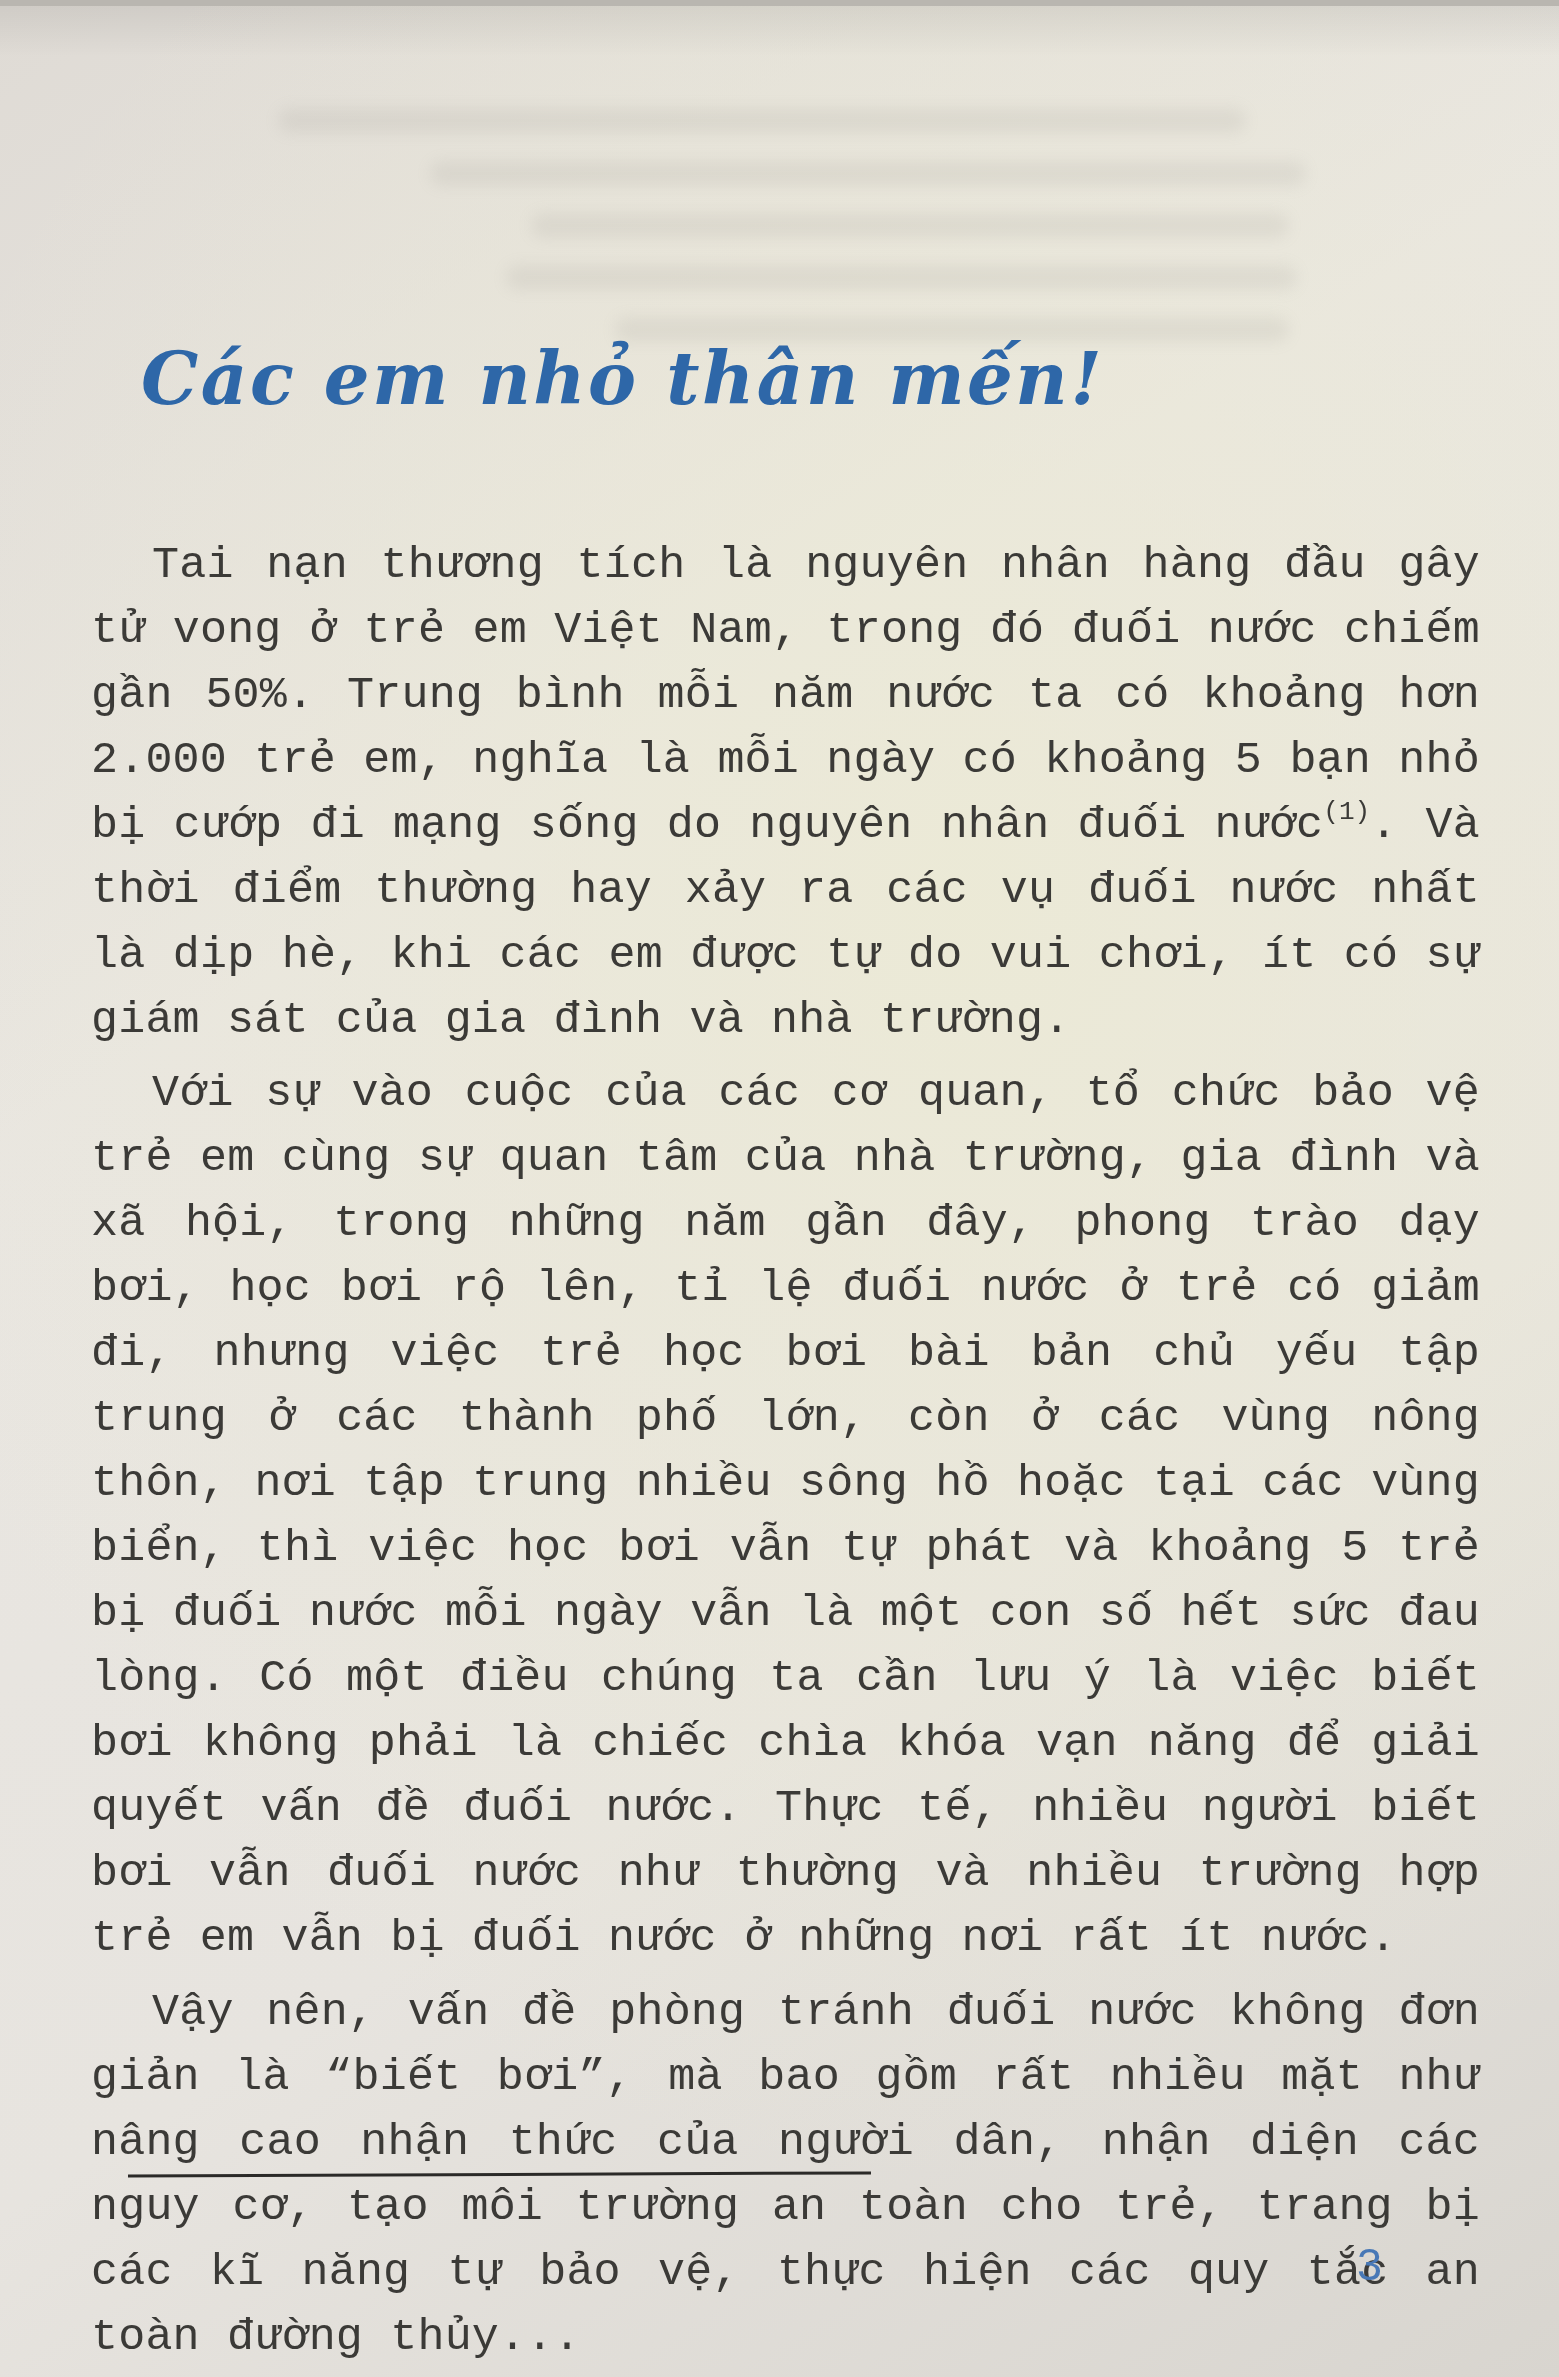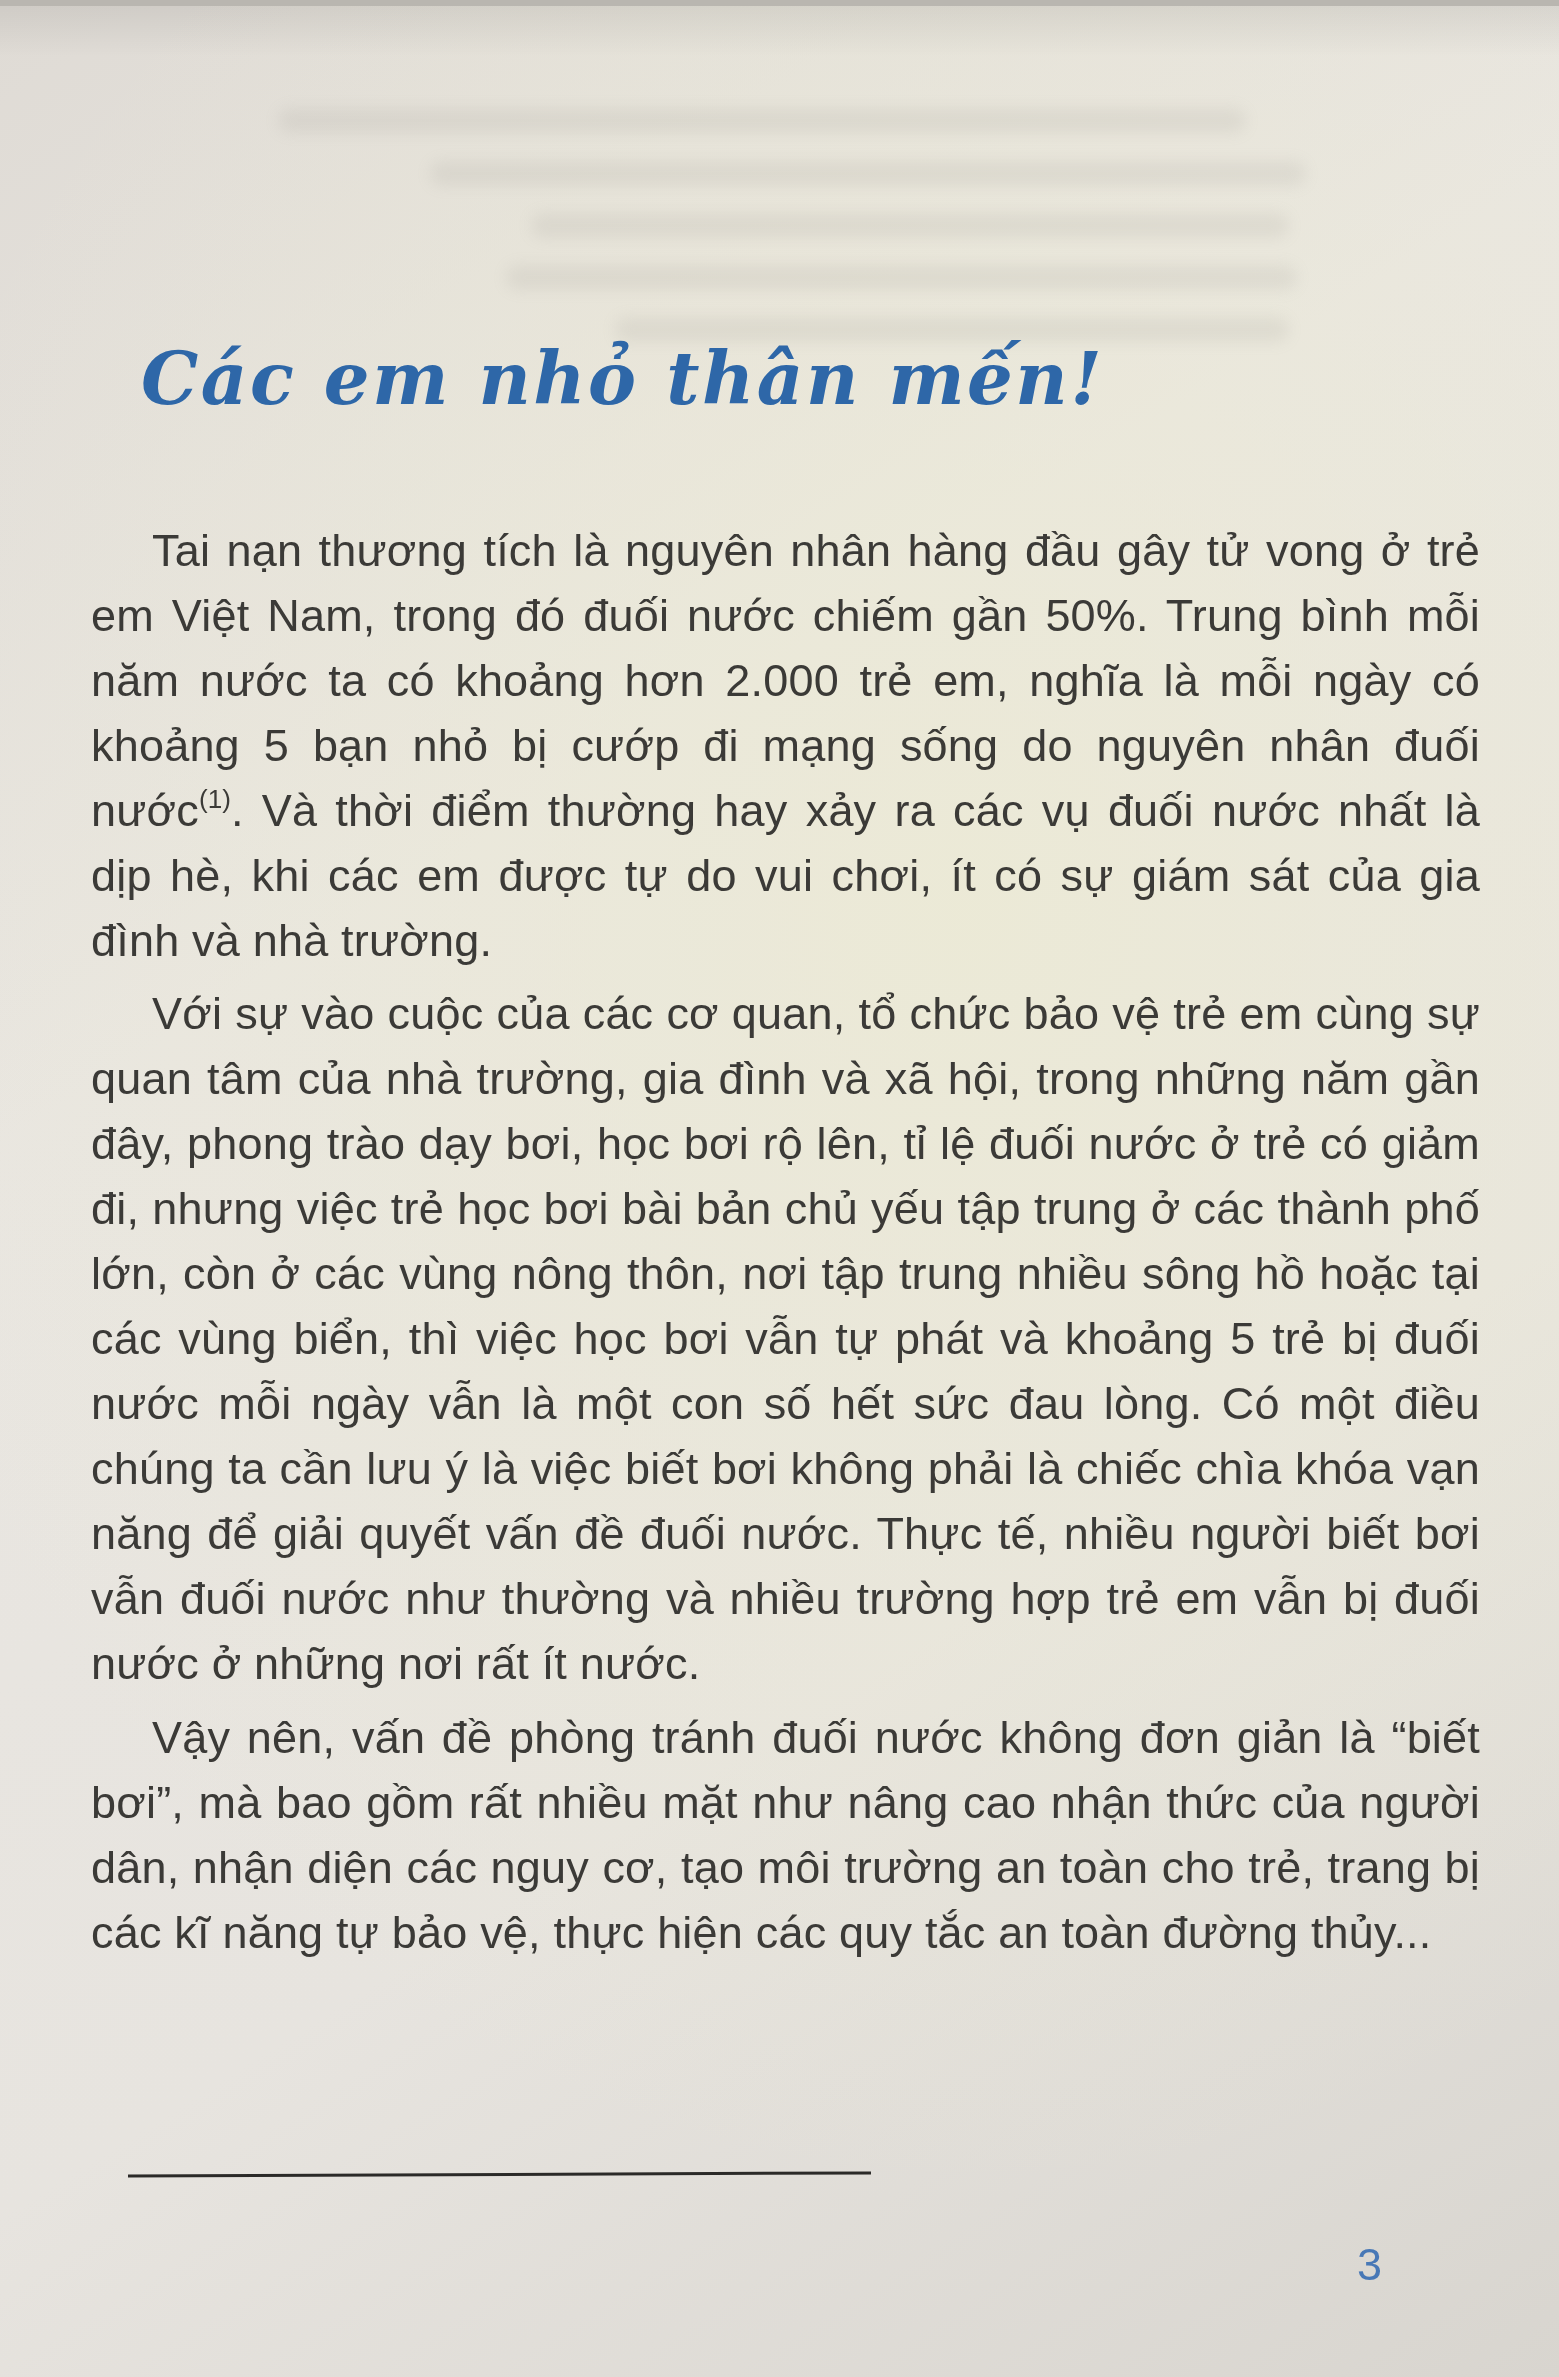--- a/index.html
+++ b/index.html
@@ -42,28 +42,29 @@
     font-style: italic;
     font-weight: 700;
     font-size: 72px;
     letter-spacing: 2.5px;
     color: var(--heading_blue, #2e67a8);
     white-space: nowrap;
   }
 
   .body {
     position: absolute;
-    top: 512px;
+    top: 527px;
     left: 91px;
     width: 1389px;
     color: var(--body_text, #3b3a37);
     font-size: 45px;
     line-height: 65px;
     text-align: justify;
     letter-spacing: 0.2px;
+    font-family: Liberation Mono, monospace;
   }
   .body p { margin: 0 0 8.4px 0; text-indent: 61px; }
   .fnref {
     font-size: 58%;
     line-height: 0;
     vertical-align: 18.5px;
     letter-spacing: 0;
   }
 
   .rule {

